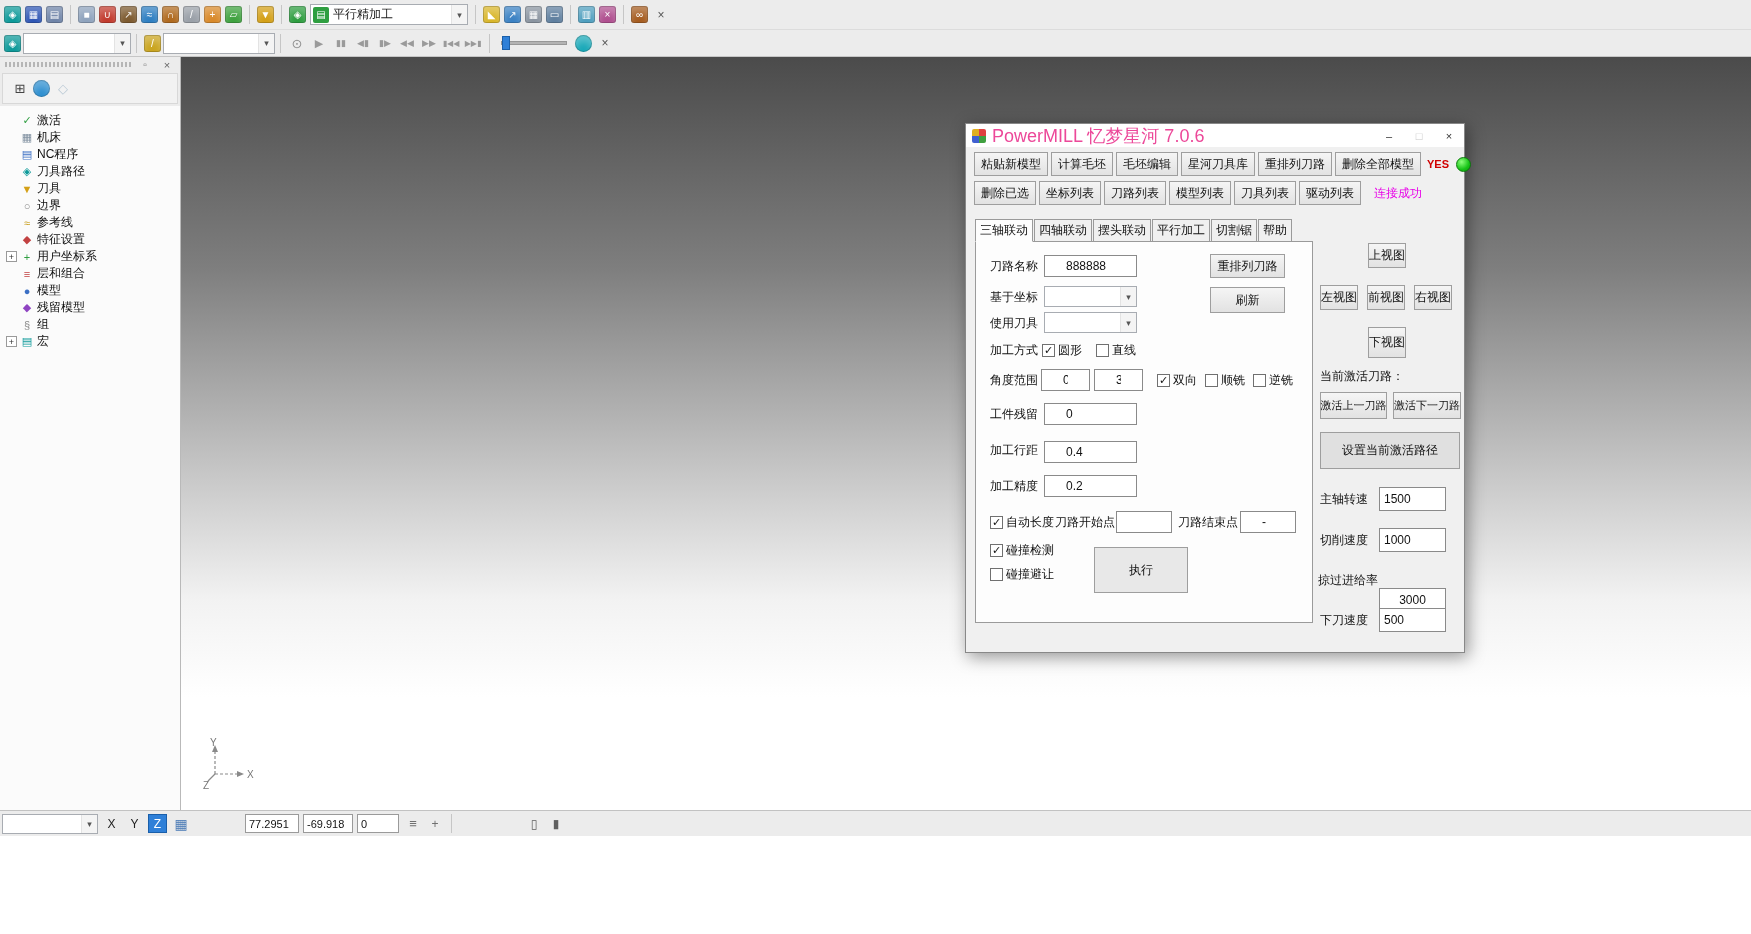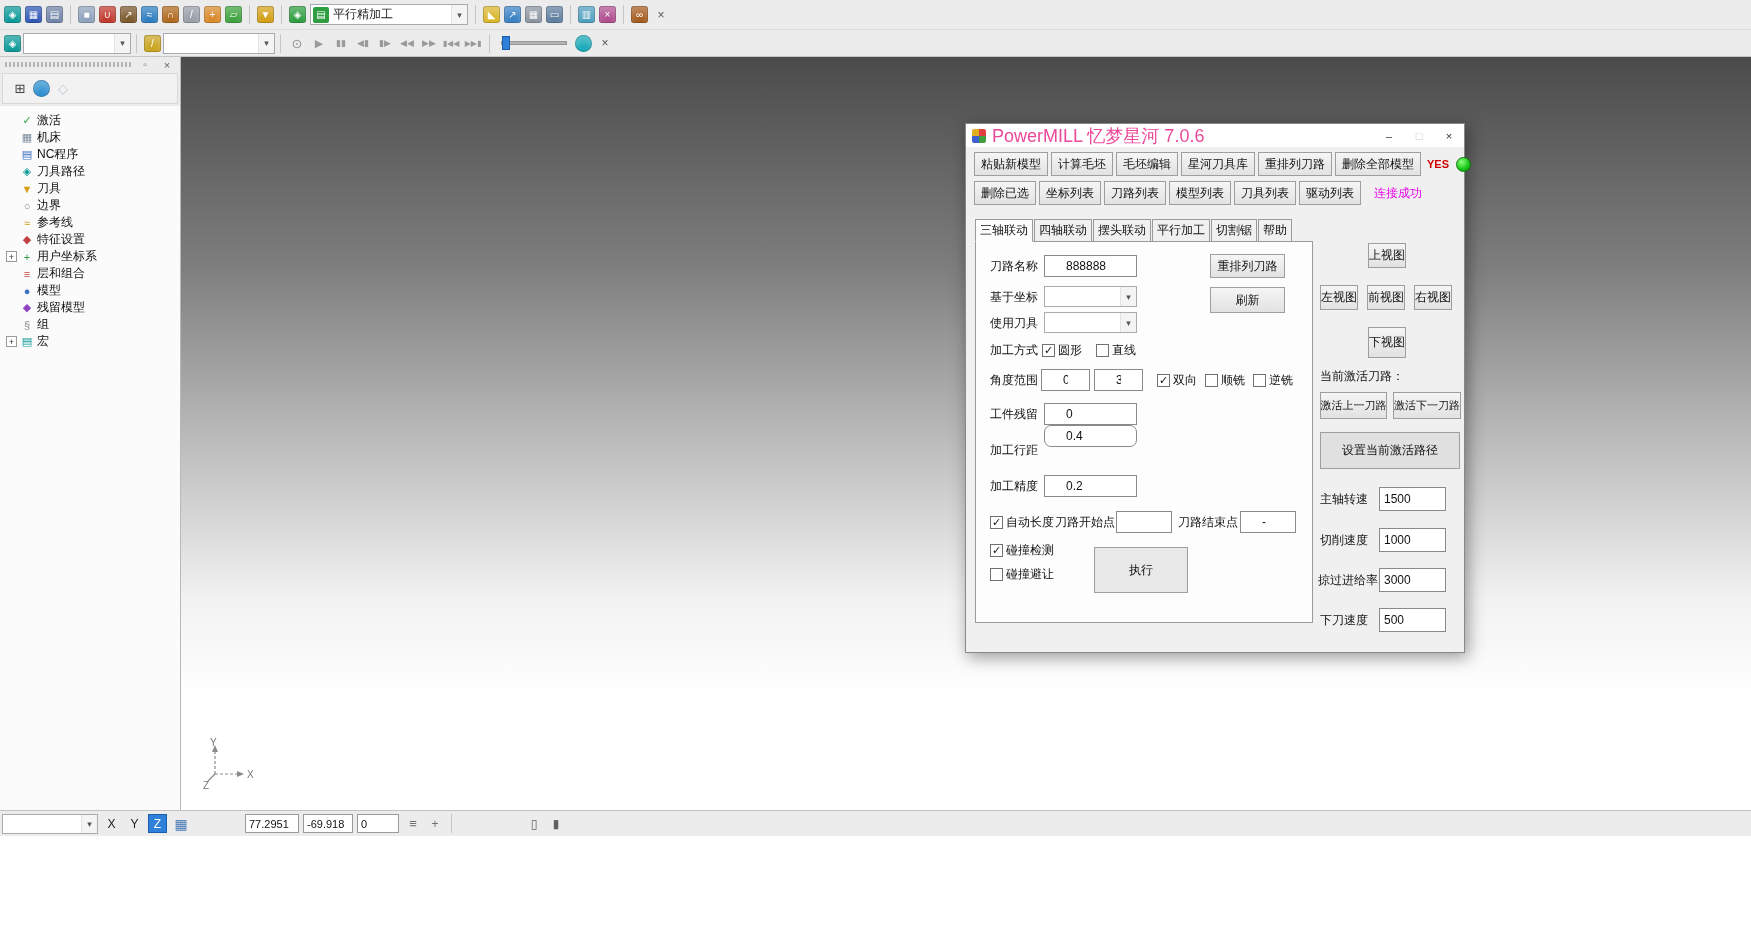--- a/index.html
+++ b/index.html
@@ -347,21 +347,21 @@
               <span class="cbwrap">
                 <span class="cbbox"></span>
                 <span class="cblabel">逆铣</span>
               </span>
             </span>
 
           <span class="fl" style="left:14px;top:161px">工件残留</span>
           <input class="tin" style="left: 68px; top: 161px; width: 93px;" value="0">
 
           <span class="fl" style="left:14px;top:197px">加工行距</span>
-          <input class="tin" style="left: 68px; top: 183px; width: 93px; border-radius: 7px;" value="0.4">
+          <input class="tin" style="left: 68px; top: 199px; width: 93px;" value="0.4">
 
           <span class="fl" style="left:14px;top:233px">加工精度</span>
           <input class="tin" style="left: 68px; top: 233px; width: 93px;" value="0.2">
 
           <span class="checkrow" style="left:14px;top:269px">
               <span class="cbwrap">
                 <span class="cbbox checked">✓</span>
                 <span class="cblabel">自动长度</span>
               </span>
             </span>
@@ -394,21 +394,21 @@
         <span class="rlab" style="left:354px;top:240px">当前激活刀路：</span>
         <div class="btn" style="position:absolute;left:354px;top:268px;width:67px;height:27px;font-size:11px">激活上一刀路</div>
         <div class="btn" style="position:absolute;left:427px;top:268px;width:68px;height:27px;font-size:11px">激活下一刀路</div>
         <div class="btn" style="position:absolute;left:354px;top:308px;width:140px;height:37px;background:#e0e0e0">设置当前激活路径</div>
 
         <span class="rlab" style="left:354px;top:363px">主轴转速</span>
         <input class="rin" style="left: 413px; top: 363px;" value="1500">
         <span class="rlab" style="left:354px;top:404px">切削速度</span>
         <input class="rin" style="left: 413px; top: 404px;" value="1000">
         <span class="rlab" style="left:352px;top:444px">掠过进给率</span>
-        <input class="rin" style="left: 413px; top: 444px;" value="3000">
+        <input class="rin" style="left: 413px; top: 464px; text-align: center;" value="3000">
         <span class="rlab" style="left:354px;top:484px">下刀速度</span>
         <input class="rin" style="left: 413px; top: 484px;" value="500">
       </div>
     </div>
   </div>
 
   <div id="statusbar">
     <div class="combo sb-combo">
       <span class="combo-text"></span>
       <span class="combo-arrow">▾</span>

